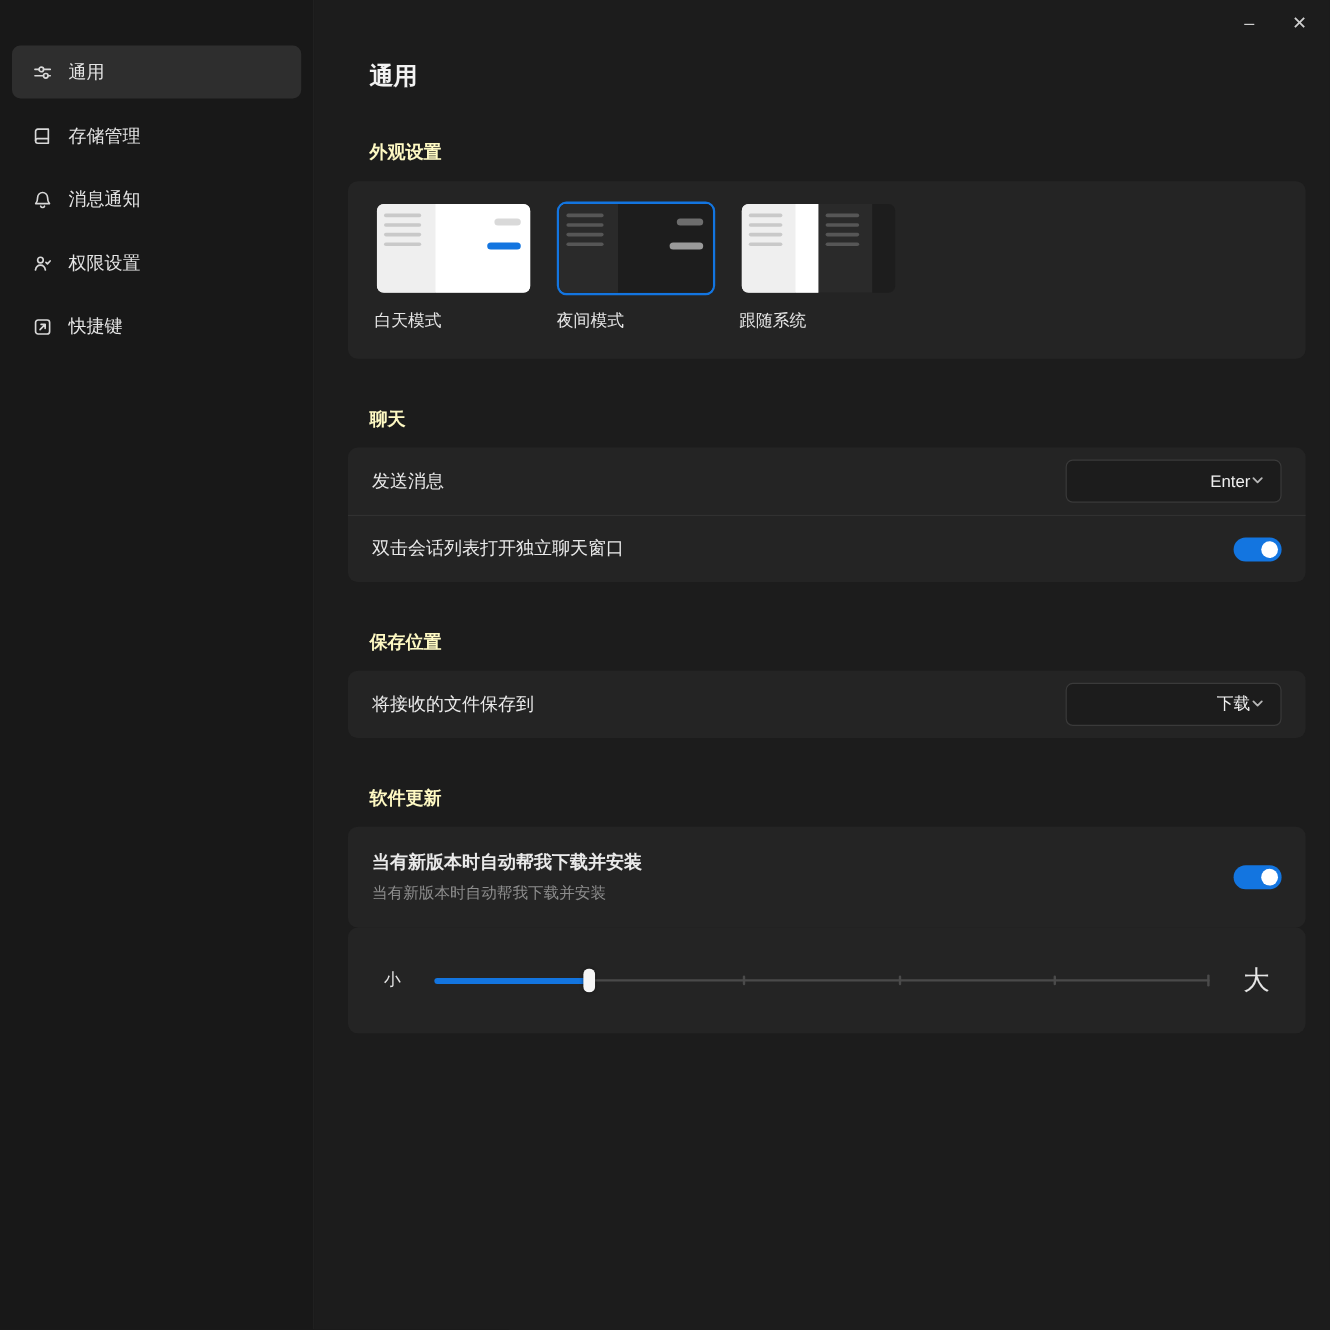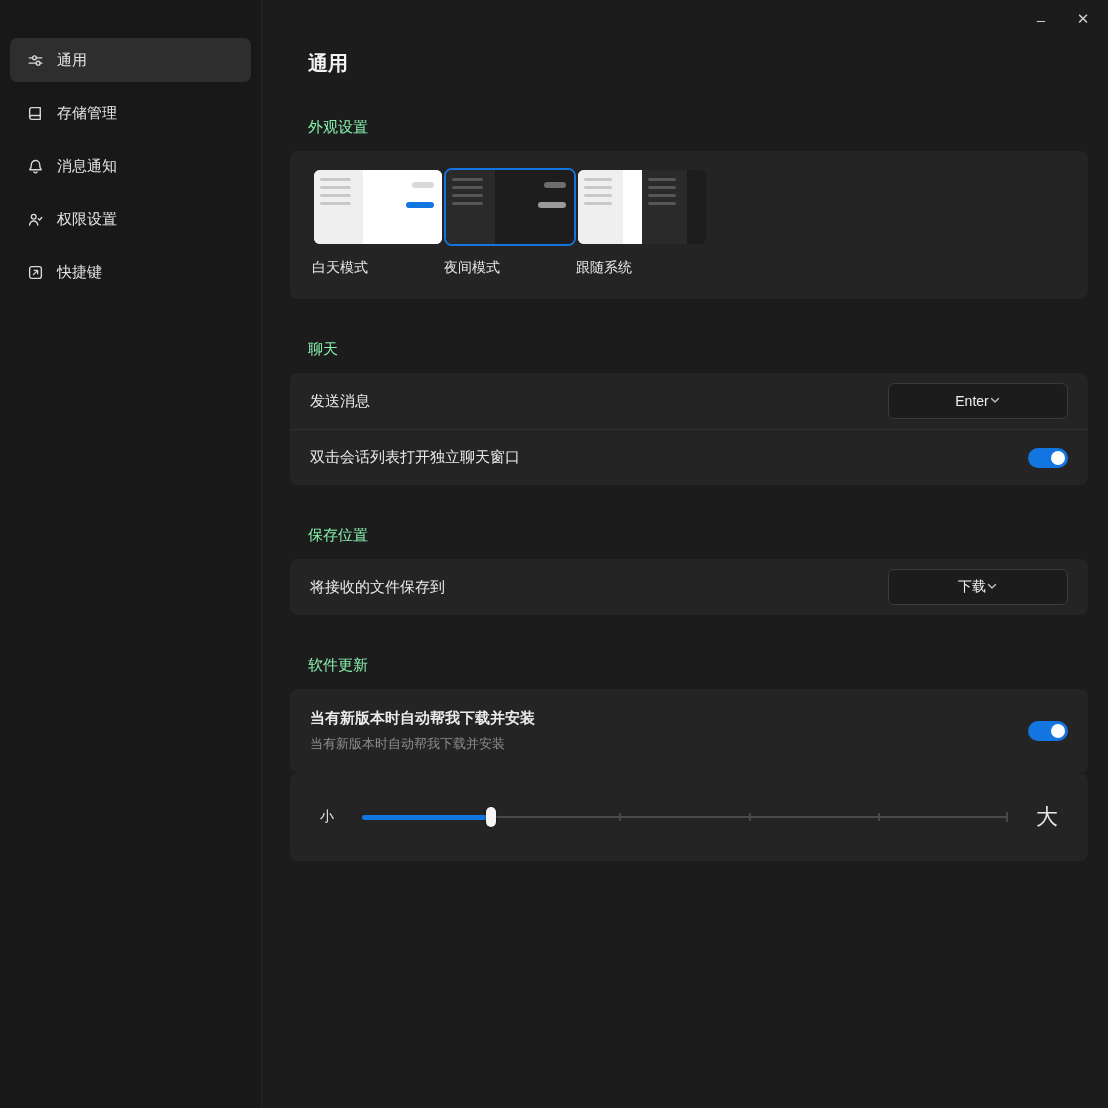--- a/index.html
+++ b/index.html
@@ -25,25 +25,25 @@
   .sidebar-item.active { background: #2e2e2e; }
   .sidebar-item .icon { width: 17px; height: 17px; display: inline-flex; }
   .sidebar-item .icon svg { width: 100%; height: 100%; stroke: #d8d8d8; fill: none; stroke-width: 1.3; stroke-linecap: round; stroke-linejoin: round; }
 
   
   .content { flex: 1; position: relative; padding: 0 20px 0 28px; background: #1c1c1c; }
   .win-controls { position: absolute; top: 4px; right: 4px; display: flex; }
   .win-btn { width: 42px; height: 30px; display: flex; align-items: center; justify-content: center;
              color: #cfcfcf; font-size: 15px; }
   .page-title { margin: 50px 0 0 18px; font-size: 20px; font-weight: 600; color: #f2f2f2; }
-  .section-header { margin: 41px 0 14px 18px; font-size: 15px; font-weight: 400; color: #86efac; }
+  .section-header { margin: 41px 0 14px 18px; font-size: 15px; font-weight: 700; color: #fef9c3; }
   .card { background: #242424; border-radius: 8px; width: 100%; }
 
   
-  .appearance-card { display: flex; padding: 17px 22px 16px 22px; height: 148px; }
+  .appearance-card { display: flex; gap: 20px; padding: 17px 22px 16px 22px; height: 148px; }
   .theme-option { width: 132px; display: flex; flex-direction: column; }
   .thumb { width: 132px; height: 78px; border-radius: 8px; border: 2px solid transparent; overflow: hidden; }
   .theme-option.selected .thumb { border-color: var(--accent, #1375e0); }
   .theme-label { margin-top: 13px; font-size: 14px; color: #e6e6e6; }
   .mock { width: 100%; height: 100%; display: flex; }
   .m-side { width: 38%; padding: 8px 6px; display: flex; flex-direction: column; gap: 5px; }
   .m-side .bar { height: 3px; border-radius: 2px; width: 85%; }
   .m-main { flex: 1; position: relative; }
   .pill { position: absolute; border-radius: 3px; height: 6px; }
   .mock-light { background: #f7f7f7; }
@@ -60,21 +60,21 @@
   .mock-dark .pill-acc { width: 28px; right: 8px; top: 32px; background: #9a9a9a; }
   .mock-auto { display: flex; width: 100%; height: 100%; }
   .mock-auto > div { width: 50%; height: 100%; }
 
   
   .row { display: flex; align-items: center; justify-content: space-between; height: 56px; padding: 0 20px; }
   .row + .row { border-top: 1px solid #313131; }
   .row-label { font-size: 15px; color: #eaeaea; }
   .dropdown {
     width: 180px; height: 36px; background: #1c1c1c; border: 1px solid #3a3a3a;
-    border-radius: 6px; display: flex; align-items: center; justify-content: center;
+    border-radius: 6px; display: flex; align-items: center; justify-content: flex-end;
     padding: 0 13px; font-size: 14px; color: #f0f0f0; cursor: default;
   }
   .chev svg { width: 12px; height: 12px; stroke: #b8b8b8; fill: none; stroke-width: 1.5; stroke-linecap: round; stroke-linejoin: round; }
   .toggle { width: 40px; height: 20px; border-radius: 10px; background: #555; position: relative; flex-shrink: 0; }
   .toggle.on { background: var(--accent, #1375e0); }
   .toggle .knob { position: absolute; width: 14px; height: 14px; border-radius: 50%; background: #fff; top: 3px; left: 3px; }
   .toggle.on .knob { left: auto; right: 3px; }
 
   
   .update-card { display: flex; align-items: center; justify-content: space-between; padding: 16px 20px; height: 84px; gap: 20px; }

